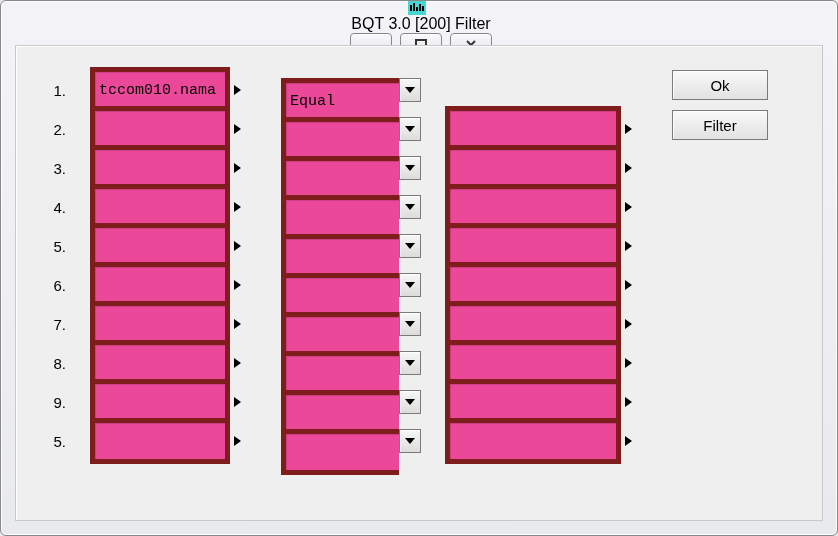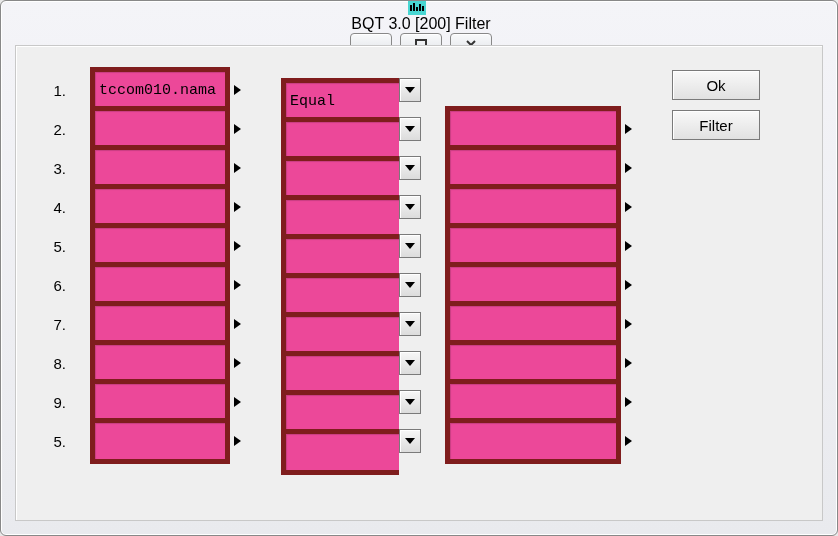--- a/index.html
+++ b/index.html
@@ -134,21 +134,21 @@
     border-top: 6px solid #000;
   }
   .buttons {
     display: flex;
     flex-direction: column;
     gap: 10px;
     margin-left: 12px;
     margin-top: -6px;
   }
   .push-btn {
-    width: 88px;
+    width: 96px;
     height: 30px;
     border: 1px solid #7a7a7a;
     background: linear-gradient(to bottom, #f9f9f9, #e1e1e1);
     box-shadow: inset 1px 1px 0 #fff;
     display: flex;
     align-items: center;
     justify-content: center;
     cursor: pointer;
     font-size: 15px;
     color: #000;

